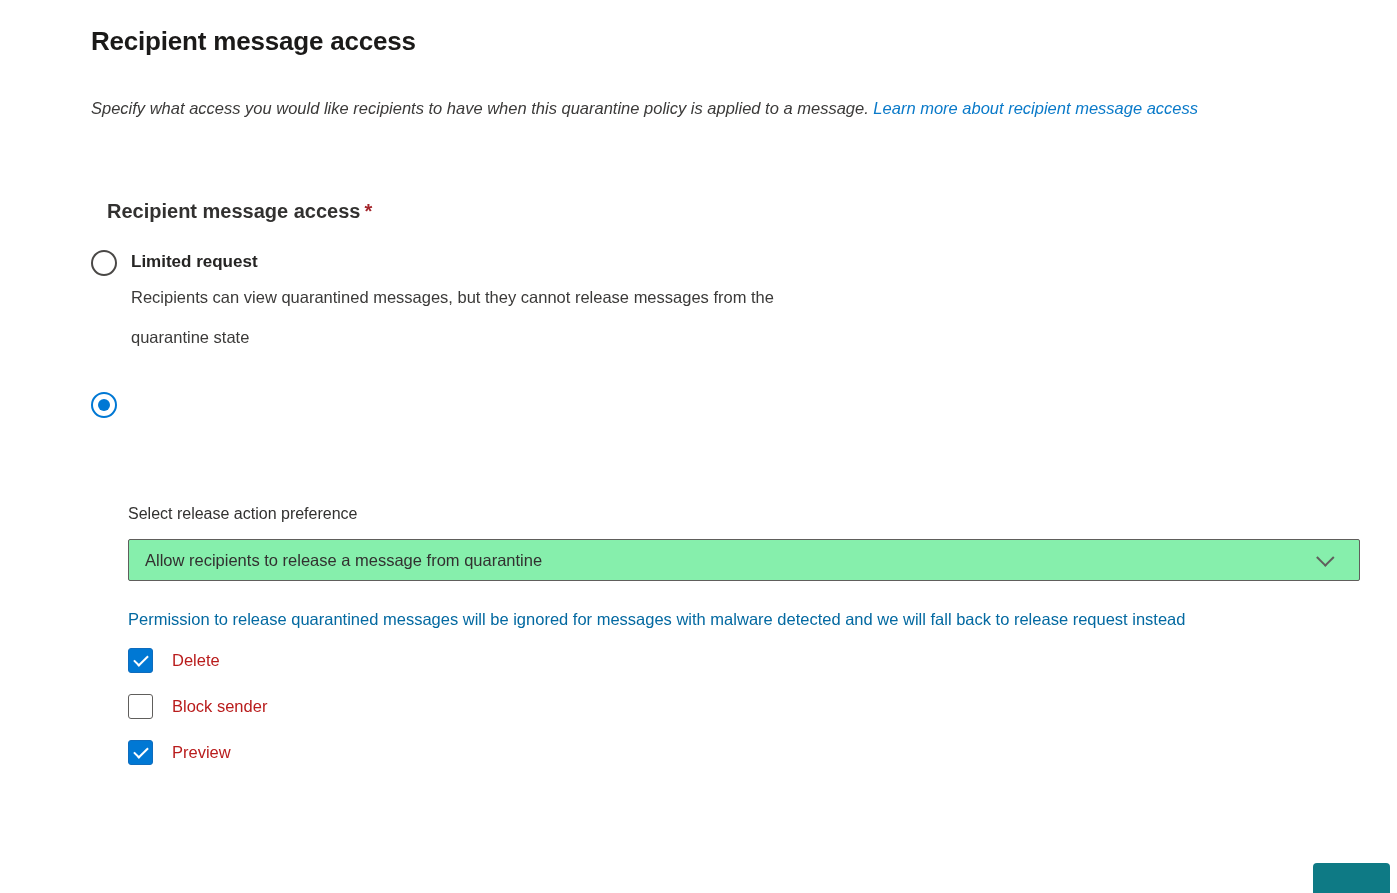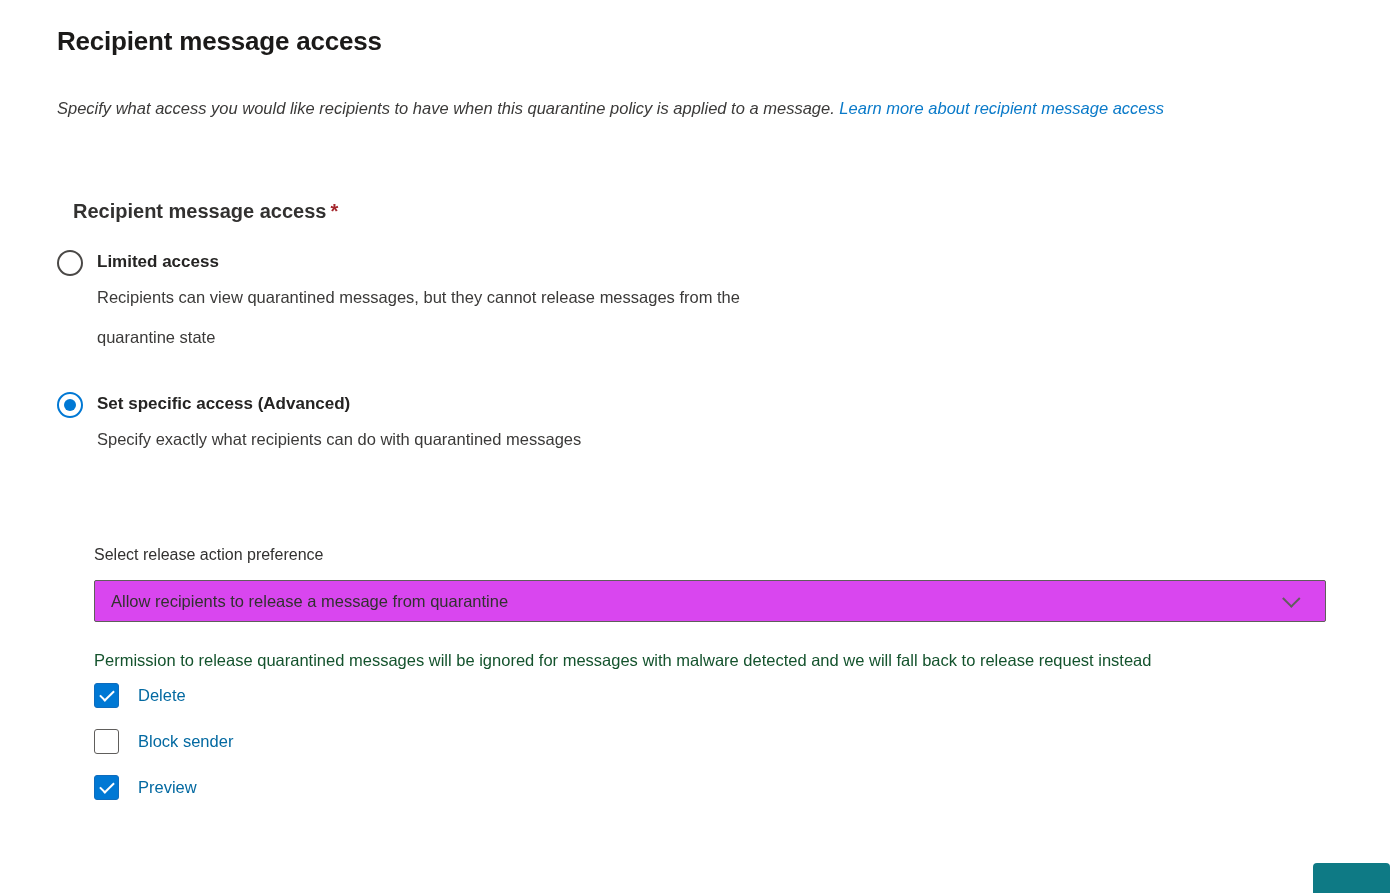--- a/index.html
+++ b/index.html
@@ -4,21 +4,21 @@
 <style>
   html, body { margin: 0; padding: 0; }
   body {
     width: 1397px; height: 893px;
     overflow: hidden; position: relative;
     background: #ffffff;
     font-family: "Liberation Sans", sans-serif;
     color: #323130;
     -webkit-font-smoothing: antialiased;
   }
-  .page { padding: 26px 65px 0 57px; }
+  .page { padding: 26px 65px 0 91px; }
 
   .title {
     font-size: 26px; font-weight: 700; color: #1b1a19;
     margin: 0 0 37px 0; letter-spacing: -0.2px;
   }
   .desc {
     font-size: 16.5px; line-height: 29px; color: #3b3a39;
     max-width: 1268px; margin: 0 0 77px 0; font-style: italic;
   }
   .link { color: #0a7ac9; text-decoration: none; cursor: pointer; }
@@ -49,51 +49,51 @@
 
   .sub-section { margin-left: 37px; margin-top: 84px; }
   .sub-label {
     font-size: 16px; font-weight: 400; color: #323130; line-height: 24px;
     margin-bottom: 13px;
   }
   .dropdown {
     width: 1232px; height: 42px; box-sizing: border-box;
     border: 1px solid #605e5c; border-radius: 2px;
     display: flex; align-items: center;
-    padding: 0 16px; cursor: pointer; background: #d946ef;
+    padding: 0 16px; cursor: pointer; background: #86efac;
   }
   .dropdown-value { flex: 1 1 auto; font-size: 16.5px; color: #323130; }
   .chevron {
     flex: 0 0 auto; width: 11px; height: 11px;
     border-right: 2px solid #605e5c; border-bottom: 2px solid #605e5c;
     transform: rotate(45deg) translateY(-4px); margin-right: 14px;
   }
   .help-text {
-    font-size: 16.5px; line-height: 31px; color: #14532d;
-    max-width: 1218px; margin: 23px 0 6px 0;
+    font-size: 16.5px; line-height: 31px; color: #0369a1;
+    max-width: 1218px; margin: 23px 0 12px 0;
   }
   .checkbox-section-label {
     font-size: 16px; font-weight: 700; color: #323130;
     margin: 28px 0 22px 0;
   }
   .checkbox-row { display: flex; align-items: center; margin-bottom: 20px; cursor: pointer; height: 26px; }
   .checkbox {
     flex: 0 0 auto; width: 23px; height: 23px; box-sizing: content-box;
     border: 1.5px solid #605e5c; border-radius: 3px; background: #fff;
     position: relative; margin-right: 19px;
   }
   .checkbox.checked { background: #0078d4; border-color: #0f6cbd; }
   .checkbox .checkmark {
     display: none; position: absolute; left: 5px; top: 6px;
     width: 12px; height: 6px;
     border-left: 2.5px solid #fff; border-bottom: 2.5px solid #fff;
     transform: rotate(-45deg);
   }
   .checkbox.checked .checkmark { display: block; }
-  .checkbox-label { font-size: 16.5px; color: #0369a1; }
+  .checkbox-label { font-size: 16.5px; color: #b91c1c; }
 
   .help-button {
     position: absolute; left: 1313px; top: 863px;
     width: 77px; height: 62px; border-radius: 4px;
     background: #0e7a85; color: #e8f4f5;
     font-size: 26px; font-weight: 700; text-align: center;
     line-height: 30px; padding-top: 26px; box-sizing: border-box;
     cursor: pointer; border: none;
   }
 </style>
@@ -107,31 +107,27 @@
   <p class="desc"><span>Specify what access you would like recipients to have when this quarantine policy is applied to a message.</span>
     <a class="link">Learn more about recipient message access</a>
   </p>
 
   <div class="field-label"><span>Recipient message access</span><span class="required">*</span>
   </div>
 
   <div class="radio-option">
     <div class="radio-circle"></div>
     <div class="radio-text">
-      <div class="radio-label">Limited access</div>
+      <div class="radio-label">Limited request</div>
       <div class="radio-desc">Recipients can view quarantined messages, but they cannot release messages from the quarantine state</div>
     </div>
   </div>
 
   <div class="radio-option">
     <div class="radio-circle selected"></div>
-    <div class="radio-text">
-      <div class="radio-label">Set specific access (Advanced)</div>
-      <div class="radio-desc">Specify exactly what recipients can do with quarantined messages</div>
-    </div>
   </div>
 
   <div class="sub-section">
 
     <div class="sub-label">Select release action preference</div>
 
     <div class="dropdown">
       <span class="dropdown-value">Allow recipients to release a message from quarantine</span>
       <span class="chevron"></span>
     </div>

